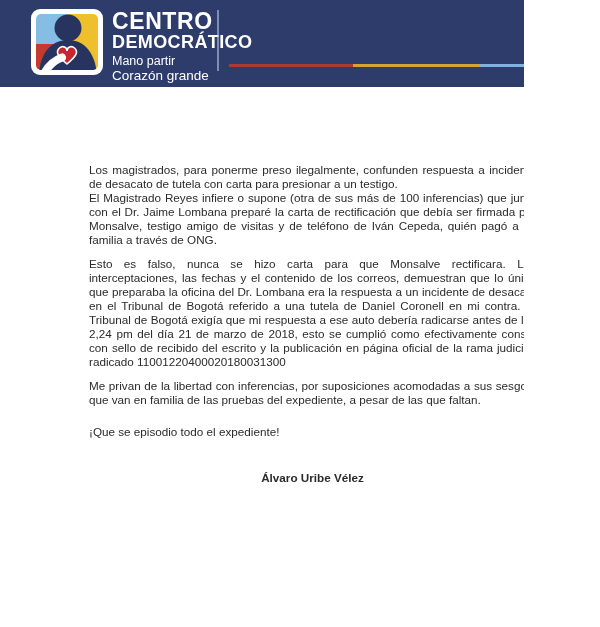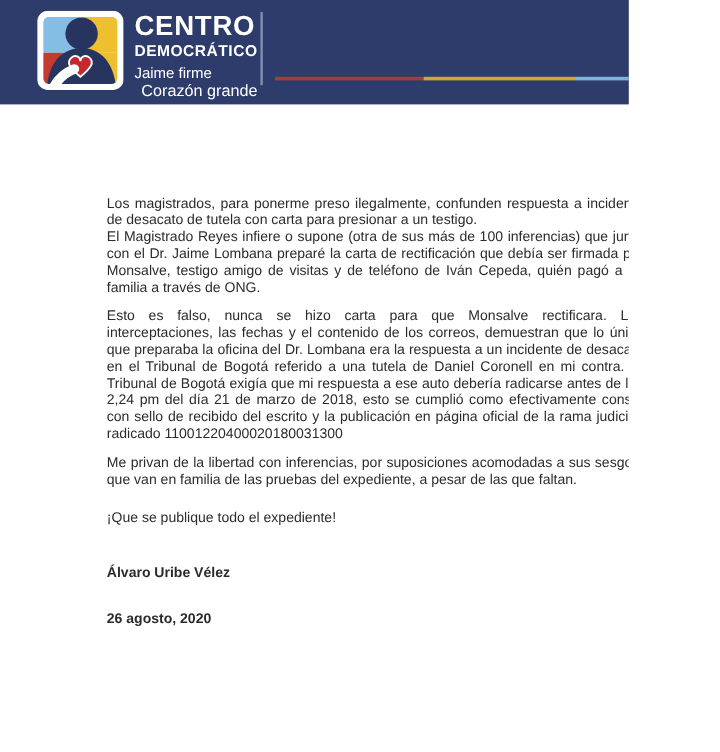--- a/index.html
+++ b/index.html
@@ -34,38 +34,37 @@
     color: #ffffff;
     white-space: nowrap;
   }
   .brand-line1 {
     font-size: 23px;
     font-weight: 700;
     letter-spacing: 0.6px;
     line-height: 23px;
   }
   .brand-line2 {
-    font-size: 13px;
+    font-size: 18px;
     font-weight: 700;
     letter-spacing: 0.4px;
     line-height: 13px;
     margin-top: 3px;
   }
   .brand-tagline1 {
     font-size: 12.5px;
     font-weight: 400;
     line-height: 13px;
     margin-top: 6px;
   }
   .brand-tagline2 {
     font-size: 13.5px;
     font-weight: 400;
     line-height: 14px;
     margin-top: 1px;
-    text-align: right;
   }
   .vsep {
     position: absolute;
     left: 217px;
     top: 10px;
     width: 2px;
     height: 61px;
     background: rgba(190, 212, 235, 0.55);
   }
   .tricolor {
@@ -91,21 +90,21 @@
     font-size: 11.7px;
     line-height: 14px;
     text-align: justify;
   }
   .letter p { margin: 0 0 10px 0; }
   .letter p.p-first { margin-bottom: 0; }
   .letter p.p-shout { margin-top: 18px; text-align: left; }
   .letter p.signature {
     margin-top: 32px;
     font-weight: 700;
-    text-align: left;
+    text-align: center;
   }
   .letter p.letter-date {
     margin-top: 24px;
     font-weight: 700;
     text-align: left;
   }
 </style>
 </head>
 <body>
 
@@ -128,37 +127,36 @@
           <path d="M8,66 C9,42 22,31 37,31 C52,31 64,42 66,66 Z" fill="#27345f"></path>
           <path d="M36,55 c-9,-7.5 -12,-12 -7.5,-16 c3.2,-2.8 7.5,-0.8 7.5,3 c0,-3.8 4.3,-5.8 7.5,-3 c4.5,4 1.5,8.5 -7.5,16 z" fill="#c5282f" stroke="#ffffff" stroke-width="1.6"></path>
           <path d="M13,65 Q19,53 31,48.5" fill="none" stroke="#ffffff" stroke-width="8" stroke-linecap="round"></path>
         </g>
       </svg>
     </div>
 
     <div class="brand">
       <div class="brand-line1">CENTRO</div>
       <div class="brand-line2">DEMOCRÁTICO</div>
-      <div class="brand-tagline1">Jaime firme</div>
+      <div class="brand-tagline1">Mano partir</div>
       <div class="brand-tagline2">Corazón grande</div>
     </div>
 
     <div class="vsep"></div>
 
     <div class="tricolor">
       <span class="seg-red"></span>
       <span class="seg-yellow"></span>
       <span class="seg-blue"></span>
     </div>
 
   </header>
 
   <main class="letter">
     <p class="p-first">Los magistrados, para ponerme preso ilegalmente, confunden respuesta a incidente de desacato de tutela con carta para presionar a un testigo.</p>
     <p>El Magistrado Reyes infiere o supone (otra de sus más de 100 inferencias) que junto con el Dr. Jaime Lombana preparé la carta de rectificación que debía ser firmada por Monsalve, testigo amigo de visitas y de teléfono de Iván Cepeda, quién pagó a su familia a través de ONG.</p>
     <p>Esto es falso, nunca se hizo carta para que Monsalve rectificara. Las interceptaciones, las fechas y el contenido de los correos, demuestran que lo único que preparaba la oficina del Dr. Lombana era la respuesta a un incidente de desacato en el Tribunal de Bogotá referido a una tutela de Daniel Coronell en mi contra. El Tribunal de Bogotá exigía que mi respuesta a ese auto debería radicarse antes de las 2,24 pm del día 21 de marzo de 2018, esto se cumplió como efectivamente consta con sello de recibido del escrito y la publicación en página oficial de la rama judicial, radicado 11001220400020180031300</p>
     <p>Me privan de la libertad con inferencias, por suposiciones acomodadas a sus sesgos, que van en familia de las pruebas del expediente, a pesar de las que faltan.</p>
-    <p class="p-shout">¡Que se publique todo el expediente!</p>
+    <p class="p-shout">¡Que se episodio todo el expediente!</p>
     <p class="signature">Álvaro Uribe Vélez</p>
-    <p class="letter-date">26 agosto, 2020</p>
   </main>
 
 </div>
 
 </body></html>

